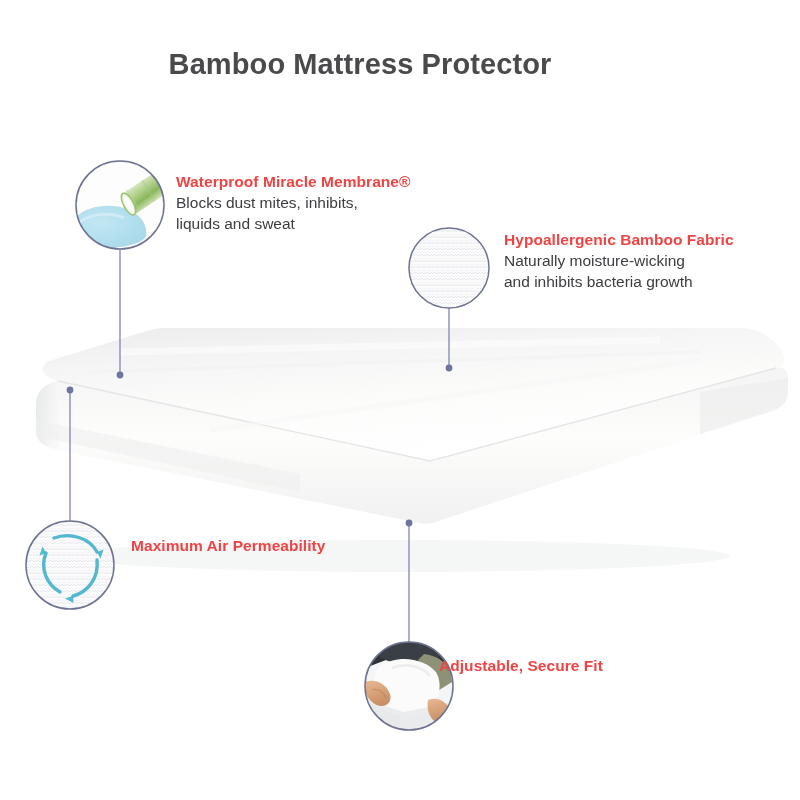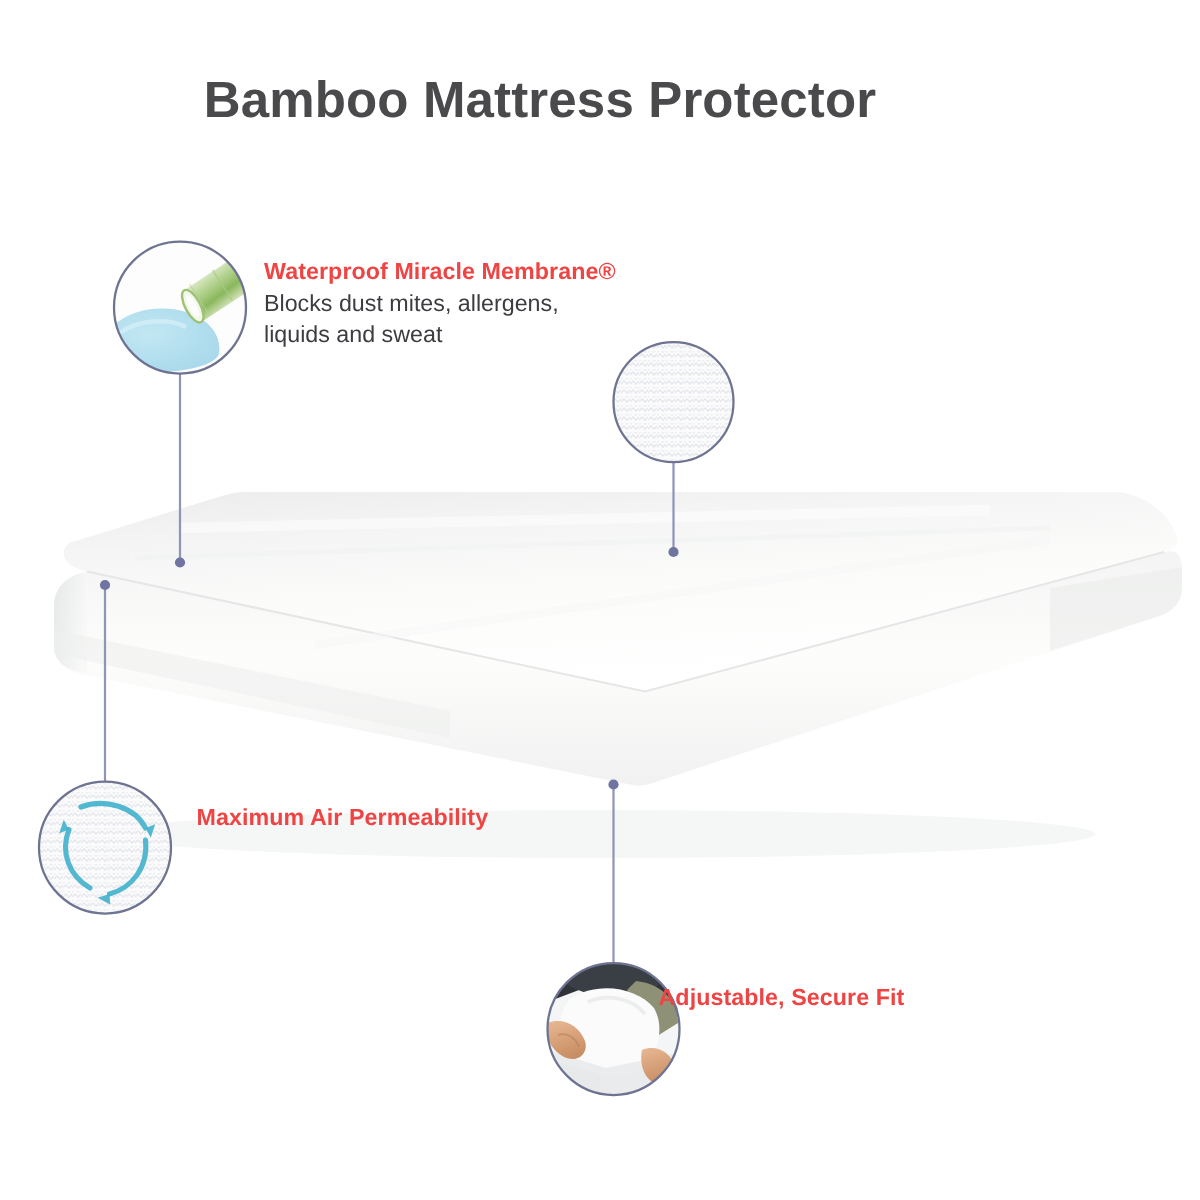--- a/index.html
+++ b/index.html
@@ -20,21 +20,21 @@
     overflow: hidden;
   }
 
   
   #page-title {
     position: absolute;
     left: 0;
     top: 48px;
     width: 720px;
     text-align: center;
-    font-size: 34px;
+    font-size: 29px;
     font-weight: 600;
     letter-spacing: 0.1px;
     color: #4a4a4d;
   }
 
   
   #art {
     position: absolute;
     left: 0;
     top: 0;
@@ -258,24 +258,29 @@
         <path d="M428 700 C438 696 448 702 450 712 C451 720 444 724 437 722
                  C430 720 426 710 428 700 Z" fill="url(#skinGrad)"></path>
         <path d="M372 690 C378 688 384 692 386 698" stroke="#b57f58" stroke-width="1.2" fill="none" opacity="0.6"></path>
       </g>
       <circle cx="409" cy="686" r="44" fill="none" stroke="#6e7391" stroke-width="1.5"></circle>
     </g>
   </svg>
 
   <div class="callout" id="callout-membrane">
     <p class="c-head">Waterproof Miracle Membrane®</p>
-    <p class="c-body">Blocks dust mites, allergens,
+    <p class="c-body">Blocks dust mites, inhibits,
 liquids and sweat</p>
   </div>
 
+  <div class="callout" id="callout-bamboo">
+    <p class="c-head">Hypoallergenic Bamboo Fabric</p>
+    <p class="c-body">Naturally moisture-wicking
+and inhibits bacteria growth</p>
+  </div>
 
   <div class="callout" id="callout-airflow">
     <p class="c-head">Maximum Air Permeability</p>
   </div>
 
   <div class="callout" id="callout-fit">
     <p class="c-head">Adjustable, Secure Fit</p>
   </div>
 
 </div>

